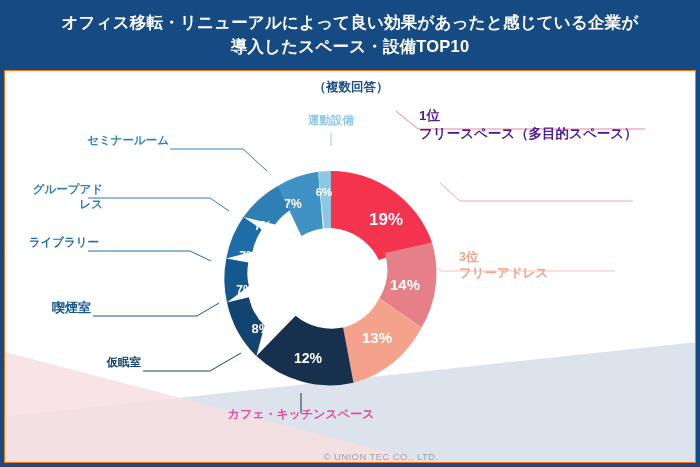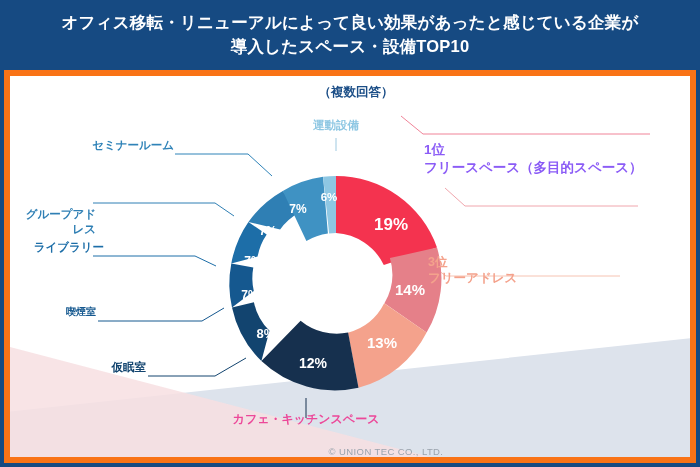--- a/index.html
+++ b/index.html
@@ -18,21 +18,21 @@
     display:flex;align-items:center;justify-content:center;
   }
   .header-title{
     color:#ffffff;font-size:16.5px;font-weight:bold;line-height:1.45;
     text-align:center;letter-spacing:.2px;white-space:pre-line;
   }
 
   
   .card{
     position:absolute;left:4px;top:70px;width:692px;height:393px;
-    background:#ffffff;border:6px solid #f97316;box-sizing:border-box;
+    background:#ffffff;border:1px solid #f97316;box-sizing:border-box;
     overflow:hidden;
   }
   .card-inner{position:absolute;left:0;top:0;right:0;bottom:0;background:#fff;overflow:hidden;}
 
   
   .deco-blue{
     position:absolute;left:0;bottom:0;width:692px;height:120px;
     background:#dde3ec;
     clip-path:polygon(100% 0%,100% 100%,0% 100%,0% 62%);
   }
@@ -55,29 +55,29 @@
   .slice-label{
     fill:#ffffff;font-family:"Liberation Sans",sans-serif;
     font-weight:bold;text-anchor:middle;dominant-baseline:middle;
   }
 
   
   .lbl{position:absolute;font-weight:bold;line-height:1.3;white-space:pre-line;}
   .lbl.right{text-align:left;}
   .lbl.left{text-align:right;}
 
-  .rank1{color:#8b5cf6;font-size:13.5px;margin-top:29px;}
+  .rank1{color:#4c1d95;font-size:13.5px;}
   .rank2{color:#e58089;font-size:12.5px;}
   .rank3{color:#f4a28c;font-size:12.5px;}
 
   .lblue{color:#8ec7e3;font-size:11.5px;}
   .lb1{color:#2f83b8;font-size:11.5px;}
   .lb2{color:#2f7fb4;font-size:11.5px;}
   .lb3{color:#1d6ea8;font-size:11.5px;}
-  .lb4{color:#15588f;font-size:10px;}
+  .lb4{color:#15588f;font-size:13px;}
   .lb5{color:#12446f;font-size:11.5px;}
   .lb6{color:#ec4899;font-size:12px;}
 
   .footer{
     position:absolute;left:0;bottom:0;width:692px;text-align:center;
     color:#9aa3ad;font-size:9.5px;letter-spacing:.4px;font-weight:normal;padding-left:30px;
   }
 </style>
 </head>
 <body>
@@ -136,26 +136,26 @@
             <text class="slice-label" style="font-size:12px" x="243" y="186">7%</text>
             <text class="slice-label" style="font-size:12px" x="258" y="156">7%</text>
             <text class="slice-label" style="font-size:12px" x="288" y="134">7%</text>
             <text class="slice-label" style="font-size:11.5px" x="319" y="122">6%</text>
           </g>
         </svg>
       </div>
 
       <div class="lbl right rank1" style="left:414px;top:36px;">1位
 フリースペース（多目的スペース）</div>
-      <div class="lbl right rank3" style="left:418px;top:178px;">3位
+      <div class="lbl right rank3" style="left:454px;top:178px;">3位
 フリーアドレス</div>
 
       <div class="lbl left lb1" style="left:60px;top:62px;width:104px;">セミナールーム</div>
       <div class="lbl lblue" style="left:264px;top:42px;width:124px;text-align:center;">運動設備</div>
-      <div class="lbl left lb2" style="left:4px;top:111px;width:82px;margin-top:20px;">グループアドレス</div>
+      <div class="lbl left lb2" style="left:16px;top:111px;width:82px;">グループアドレス</div>
       <div class="lbl left lb3" style="left:0px;top:164px;width:82px;padding-left:12px;">ライブラリー</div>
       <div class="lbl left lb4" style="left:0px;top:229px;width:86px;">喫煙室</div>
       <div class="lbl left lb5" style="left:56px;top:284px;width:80px;">仮眠室</div>
       <div class="lbl lb6" style="left:206px;top:336px;width:180px;text-align:center;">カフェ・キッチンスペース</div>
 
       <div class="footer">© UNION TEC CO., LTD.</div>
     </div>
   </div>
 </div>
 

